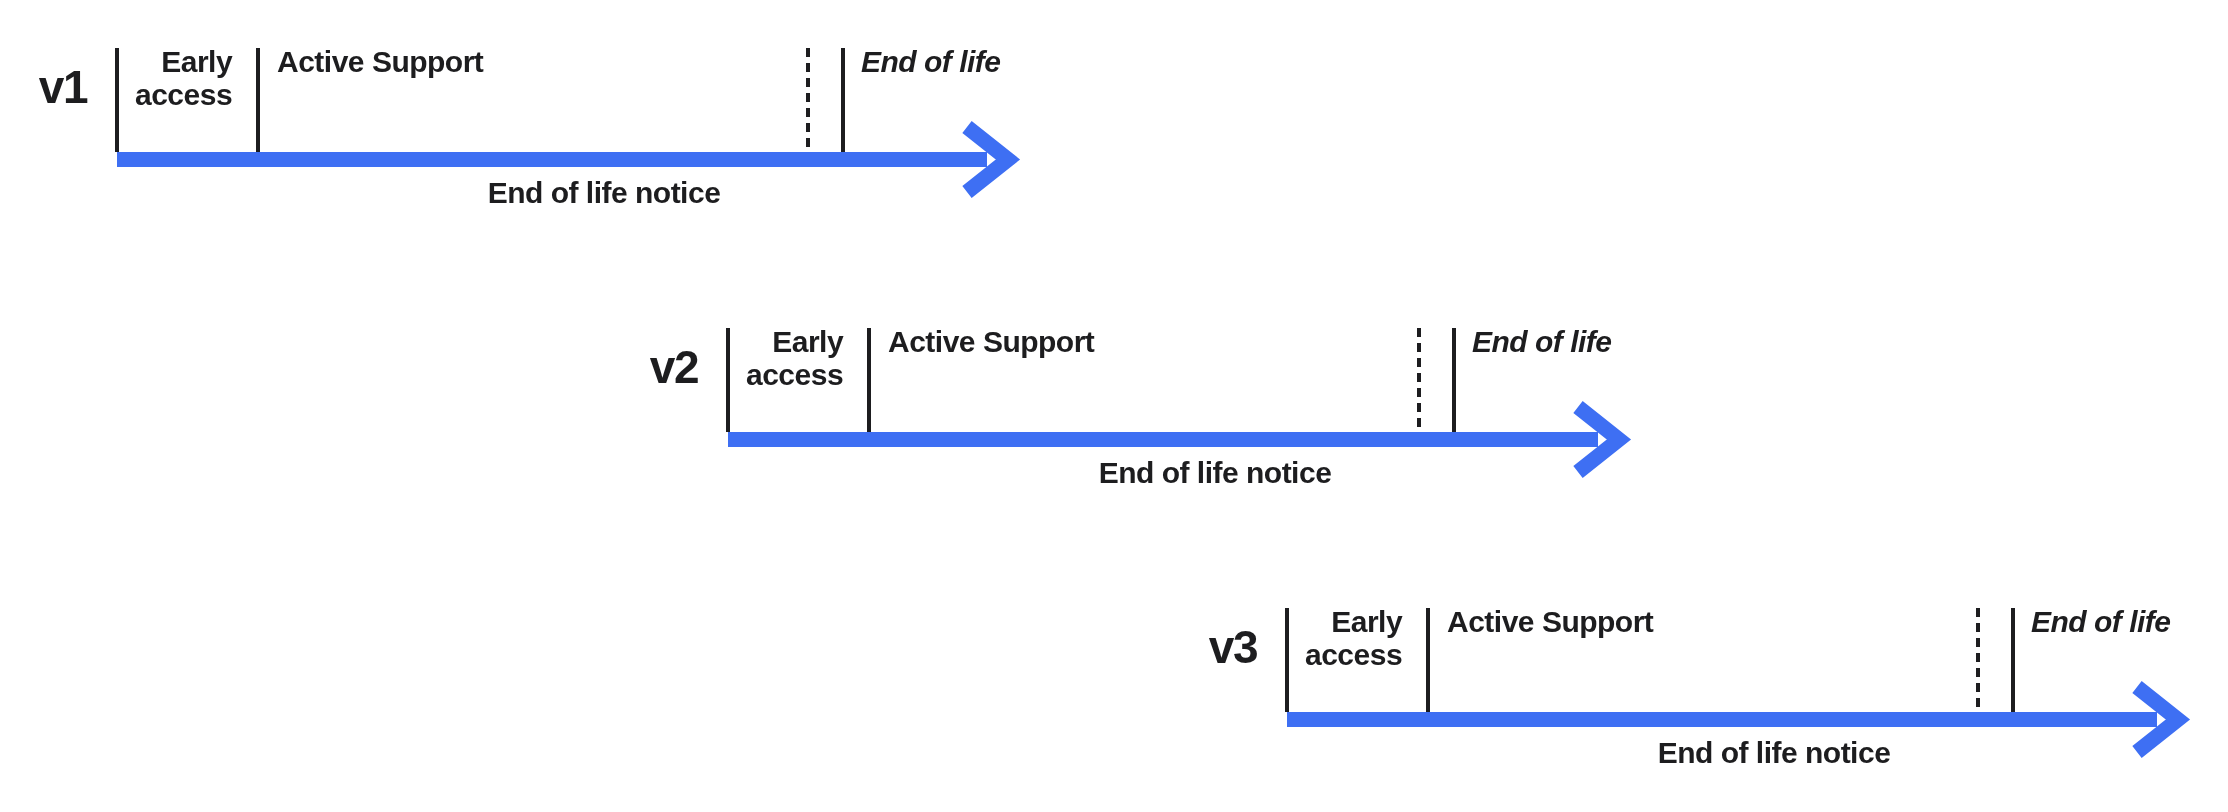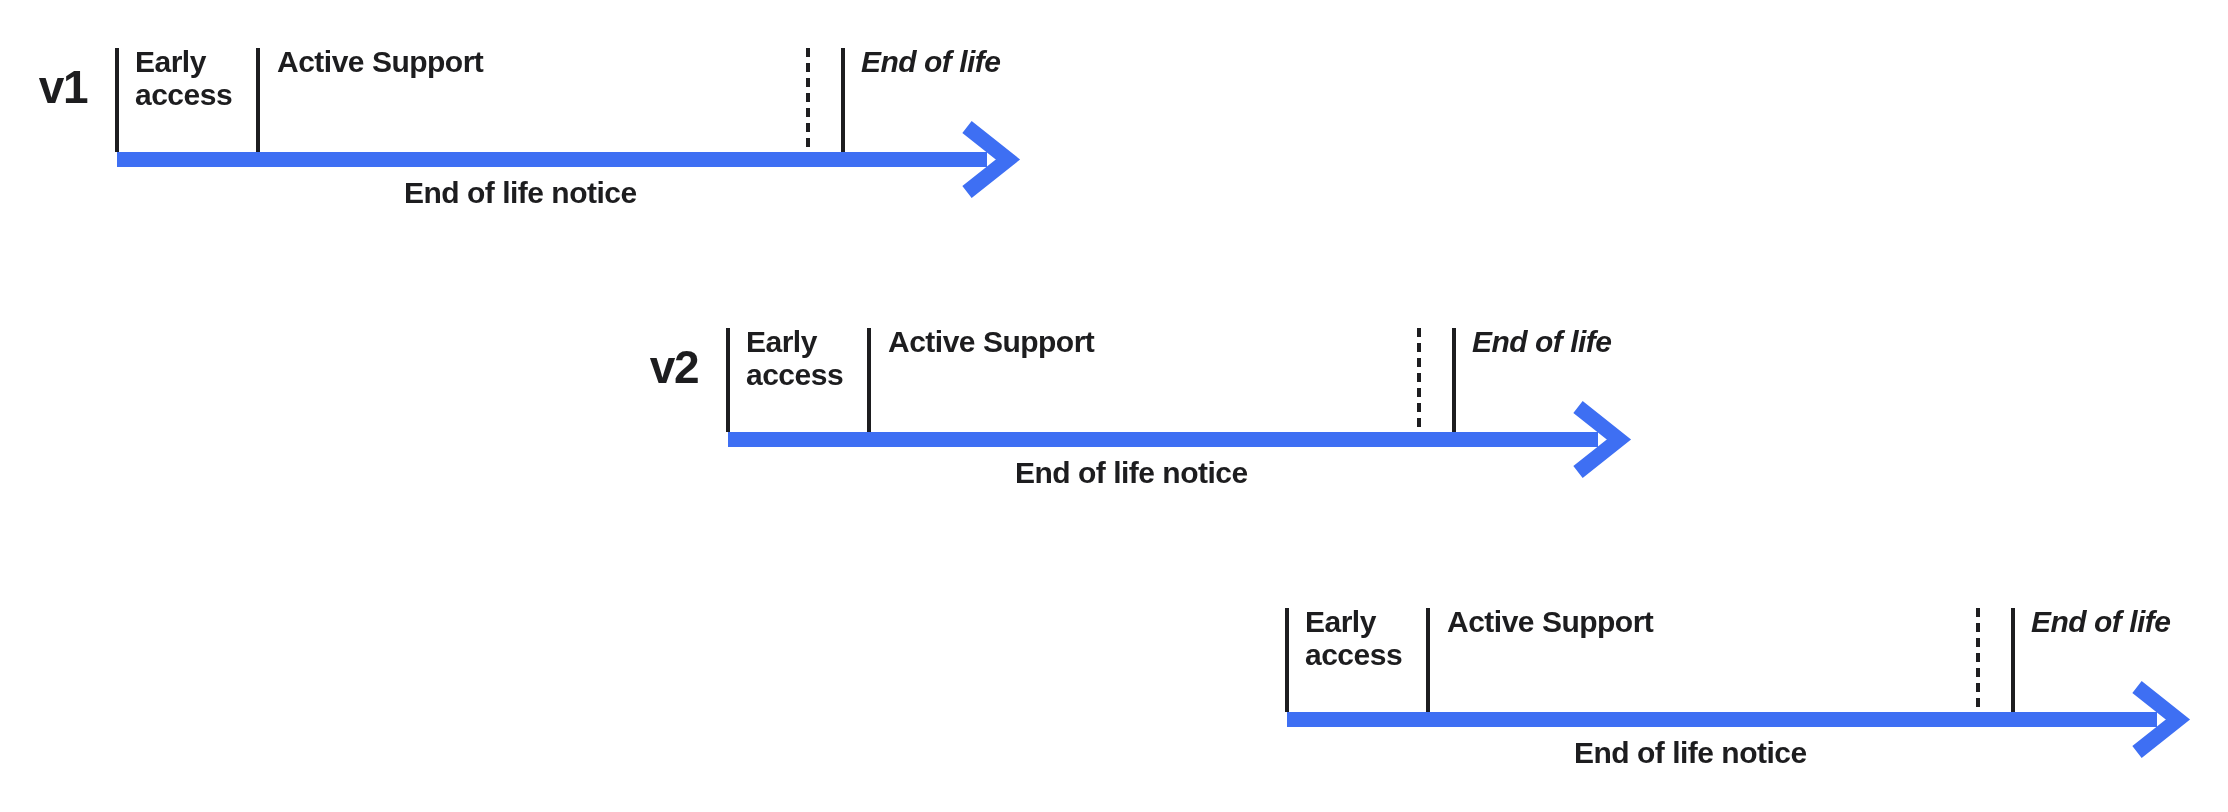--- a/index.html
+++ b/index.html
@@ -39,25 +39,26 @@
       transparent 9px 15px
     );
   }
 
   .phase-label {
     position: absolute;
     font-size: 30px; font-weight: bold; letter-spacing: -0.5px;
     line-height: 33px;
     color: var(--ink, #1d1d1f);
     white-space: nowrap;
+    text-align: right;
   }
   .label-early  { left: 18px;  top: -3px; white-space: pre-line; }
   .label-active { left: 160px; top: -3px; }
   .label-eol    { left: 744px; top: -3px; font-style: italic; }
-  .label-notice { left: 287px; top: 128px; width: 400px; text-align: left; }
+  .label-notice { left: 287px; top: 128px; width: 400px; text-align: center; }
 
   .arrow-svg { position: absolute; left: -2px; top: 70px; width: 920px; height: 90px; }
   .arrow-shaft, .arrow-head { stroke: var(--accent, #3e6ff3); stroke-width: 15; fill: none; }
   .arrow-head { stroke-linejoin: miter; stroke-linecap: butt; }
 </style>
 </head>
 <body style="--accent: #3E6FF3; --ink: #1D1D1F; --background: #FFFFFF;">
 
 <div class="canvas">
 
@@ -89,20 +90,21 @@
       <polyline class="arrow-head" points="852,9 893,41.5 852,74"></polyline>
     </svg>
     <div class="phase-label label-early">Early
 access</div>
     <div class="phase-label label-active">Active Support</div>
     <div class="phase-label label-eol">End of life</div>
     <div class="phase-label label-notice">End of life notice</div>
   </div>
 
   <div class="row row-v3">
+    <div class="version-label">v3</div>
     <div class="tick tick-start"></div>
     <div class="tick tick-active"></div>
     <div class="tick-dashed"></div>
     <div class="tick tick-eol"></div>
     <svg class="arrow-svg" viewBox="0 0 920 90">
       <line class="arrow-shaft" x1="2" y1="41.5" x2="872" y2="41.5"></line>
       <polyline class="arrow-head" points="852,9 893,41.5 852,74"></polyline>
     </svg>
     <div class="phase-label label-early">Early
 access</div>

